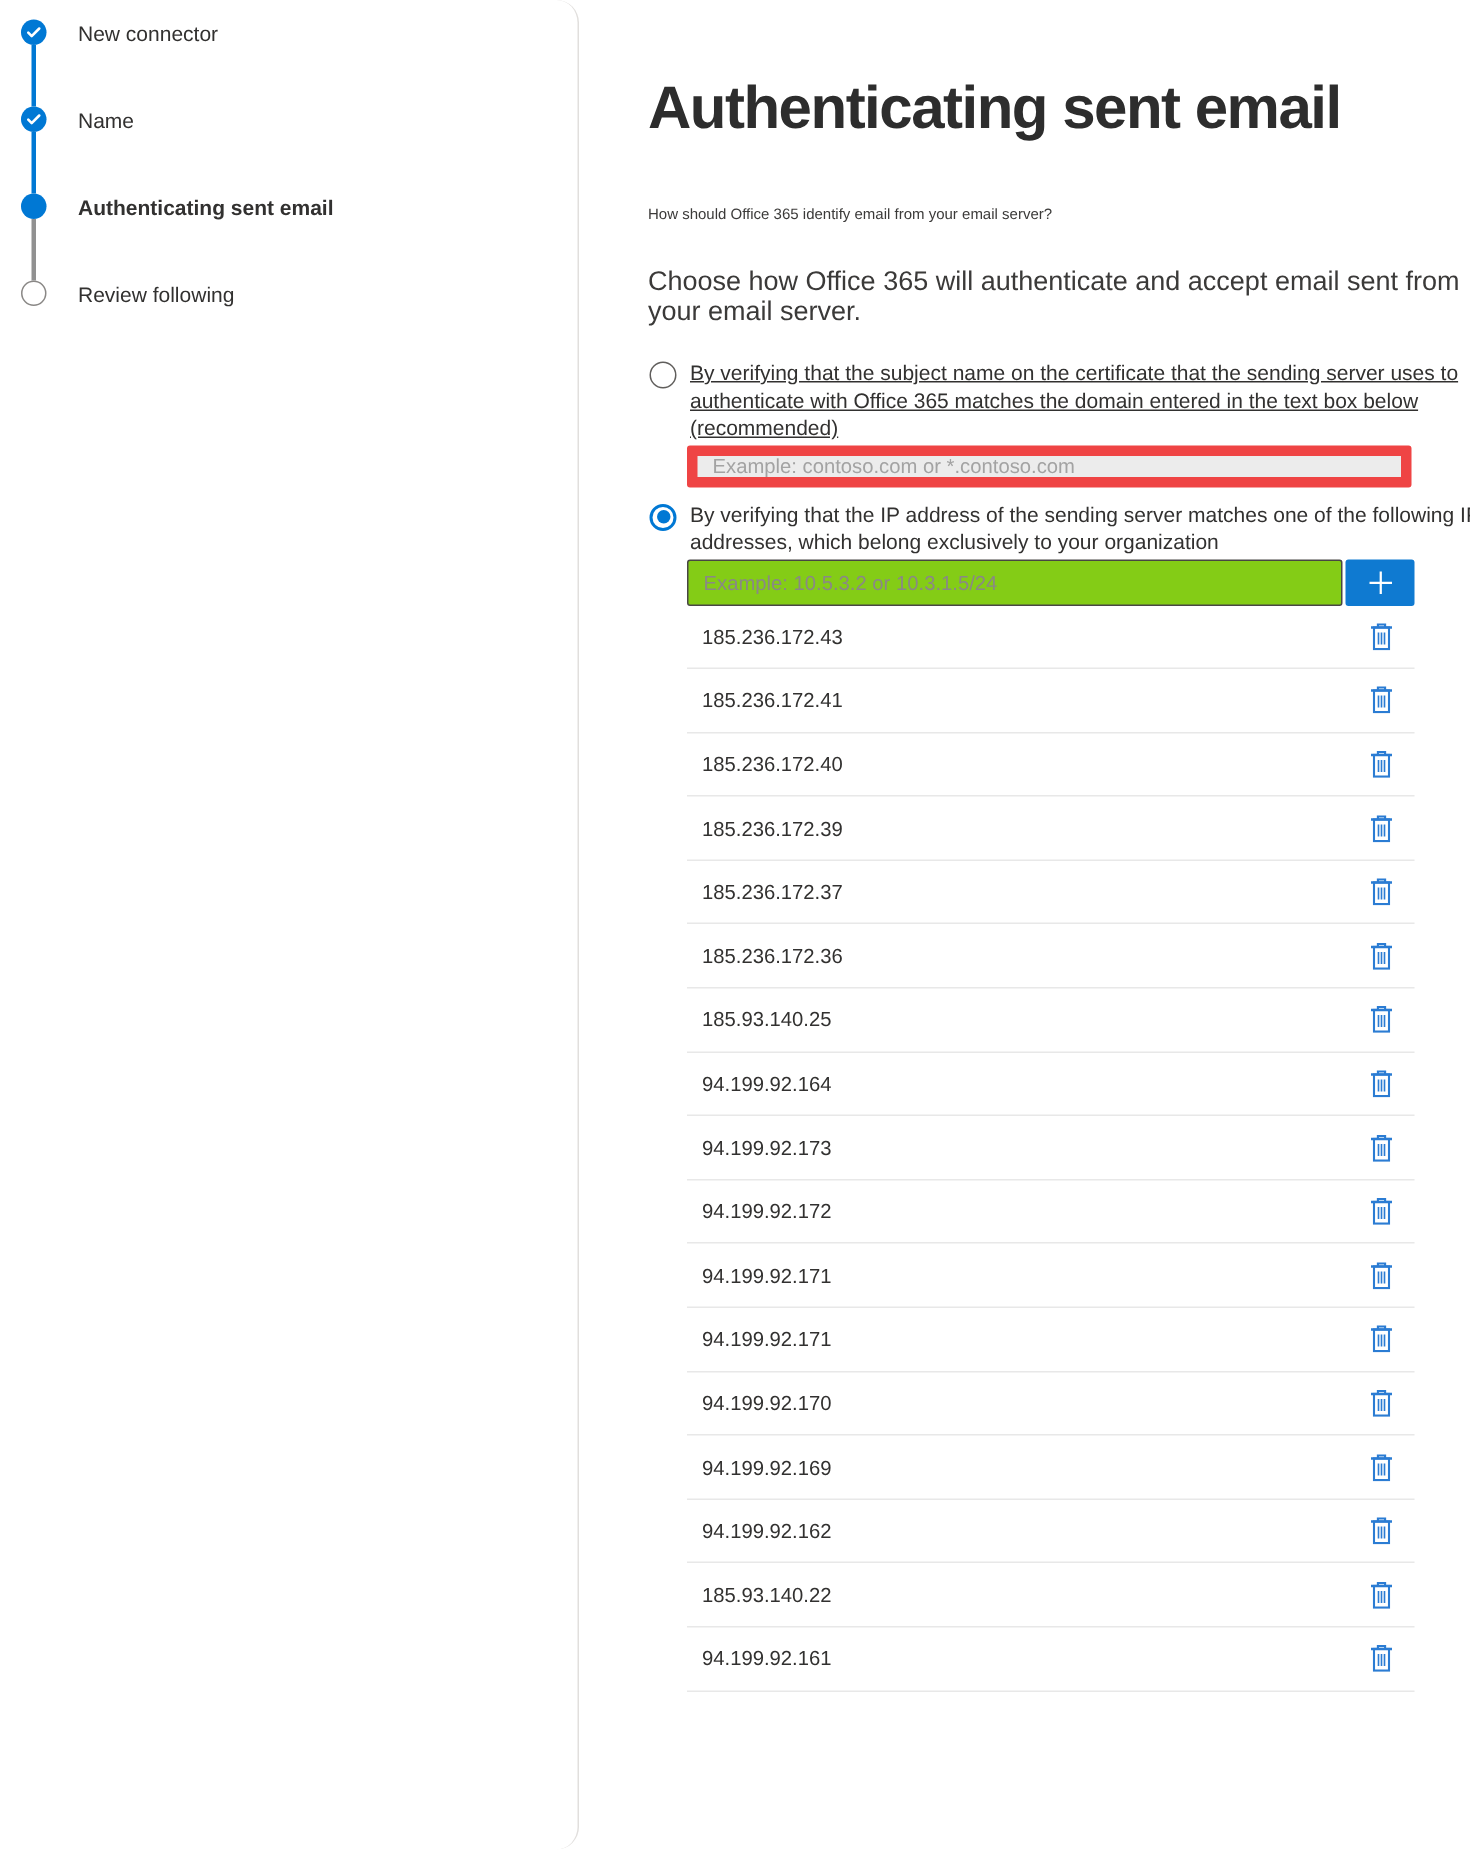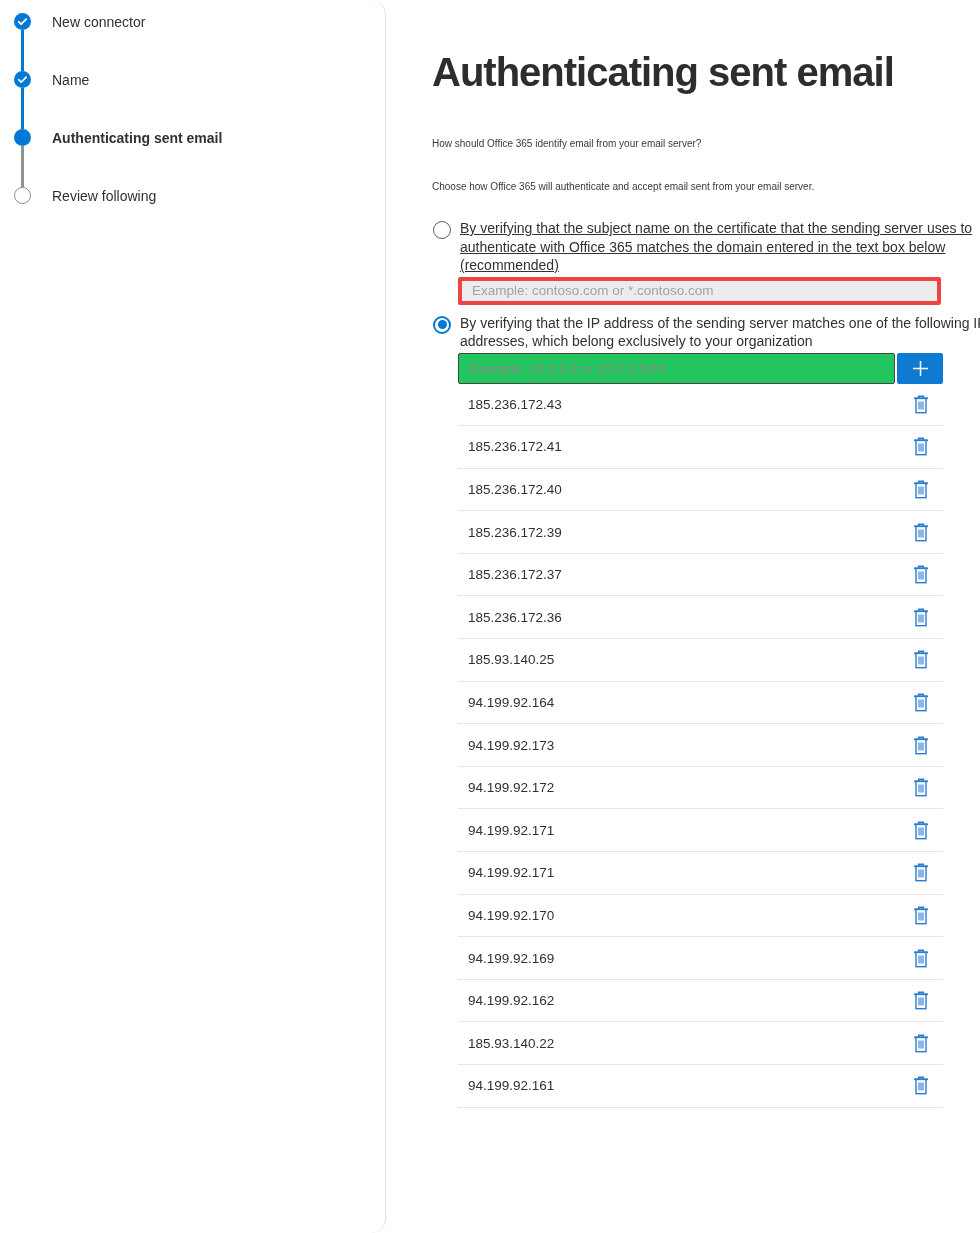--- a/index.html
+++ b/index.html
@@ -27,47 +27,47 @@
   .connector { width:3px; height:41px; margin-left:7px; background:#0078d4; }
   .connector.gray { background:#919191; }
 
   
   .main { position:absolute; left:432px; top:0; width:545px; }
   .page-title {
     margin-top:48px; font-size:40px; line-height:48px; font-weight:bold;
     letter-spacing:-1px; color:#2d2d2d; white-space:nowrap;
   }
   .question    { margin-top:38px; font-size:10px; line-height:20px; color:#3b3a39; }
-  .instruction { margin-top:23px; font-size:10px; line-height:20px; color:#3b3a39; }
+  .instruction { margin-top:23px; font-size:18px; line-height:20px; color:#3b3a39; }
 
   .option { display:flex; margin-left:1px; }
   .option-1 { margin-top:22px;text-decoration:underline; }
   .option-2 { margin-top:9px; }
   .radio {
     width:18px; height:18px; border-radius:50%; flex:none; margin:2px 9px 0 0;
     border:1px solid #605e5c; background:#fff; position:relative; cursor:pointer;
   }
   .radio.selected { border:2px solid #0078d4; }
   .radio.selected::after {
     content:""; position:absolute; left:50%; top:50%; width:9px; height:9px;
     margin:-4.5px 0 0 -4.5px; border-radius:50%; background:#0078d4;
   }
   .option-lines { font-size:14px; line-height:18.5px; color:#323130; }
   .option-lines div { white-space:nowrap; }
 
   .domain-input {
     display:block; margin:2px 0 0 26px; width:483px; height:28px;
-    background:#ececec; border:4px solid #ef4444; border-radius:2px;
+    background:#ececec; border:7px solid #ef4444; border-radius:2px;
     padding:0 10px; font-family:inherit; font-size:13.5px; color:#767676;
   }
   .domain-input::placeholder { color:#a3a3a3; opacity:1; }
 
   .ip-input-row { display:flex; margin:2px 0 0 26px; }
   .ip-input {
-    width:437px; height:31px; background:#22c55e;
+    width:437px; height:31px; background:#84cc16;
     border:1px solid #484644; border-radius:2px;
     padding:0 10px; font-family:inherit; font-size:13.5px; color:#323130;
   }
   .ip-input::placeholder { color:#8a8886; opacity:1; }
   .add-btn {
     width:46px; height:31px; margin-left:2px; border:none; border-radius:2px;
     background:#0f7ad1; color:#fff; cursor:pointer;
     display:flex; align-items:center; justify-content:center;
   }
 

